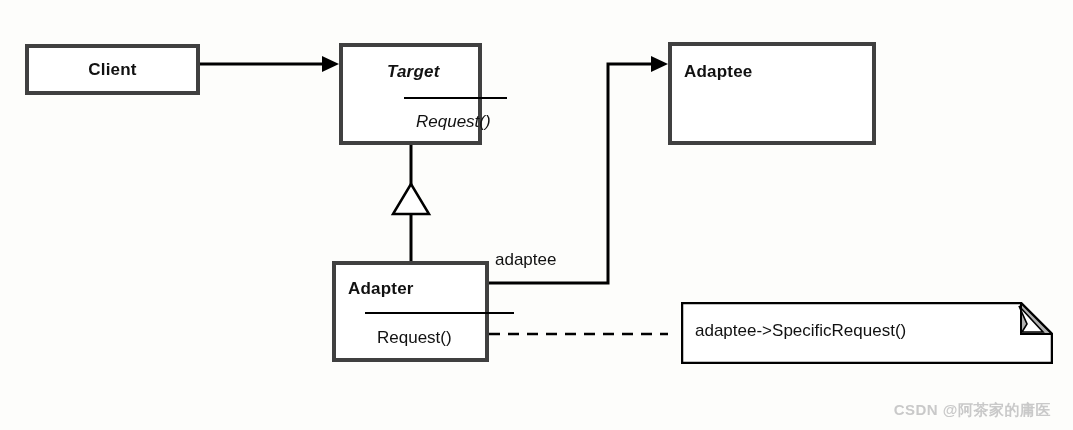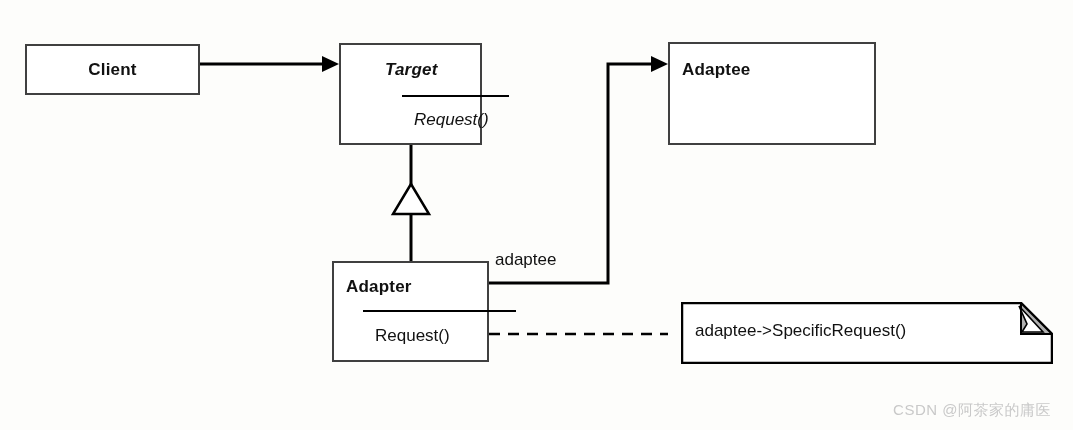--- a/index.html
+++ b/index.html
@@ -15,21 +15,21 @@
     position: relative;
   }
   #canvas {
     position: relative;
     width: 1073px;
     height: 430px;
   }
   .uml-box {
     position: absolute;
     background: #ffffff;
-    border: 2px solid #404040;
+    border: 4px solid #404040;
     box-sizing: border-box;
   }
   .box-title {
     box-sizing: border-box;
     display: flex;
     align-items: center;
     font-size: 17px;
     color: #111111;
     letter-spacing: 0.2px;
   }
@@ -113,20 +113,21 @@
     font-size: 17px;
     color: #111111;
   }
   
   #watermark {
     position: absolute;
     right: 22px; bottom: 10px;
     font-size: 15px;
     color: #c9c9c9;
     letter-spacing: 0.5px;
+    font-weight: bold;
   }
 </style>
 </head>
 <body>
 
 <div id="canvas">
 
   <svg id="connectors" viewBox="0 0 1073 430" width="1073" height="430">
 
     <g>

